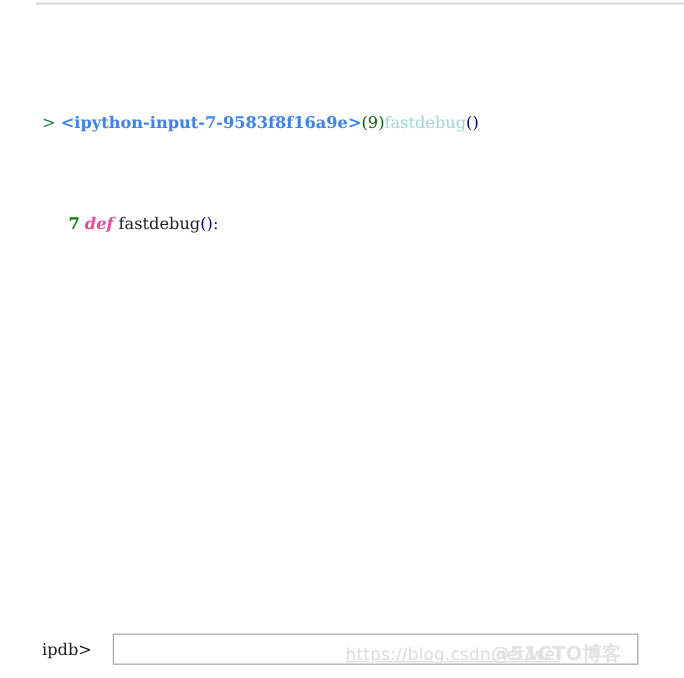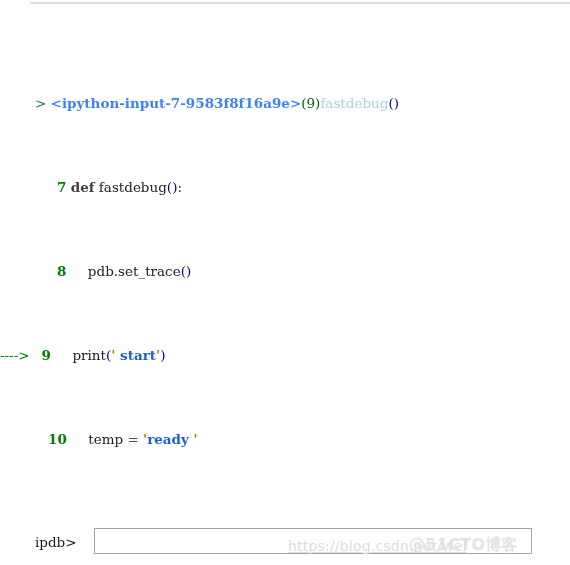--- a/index.html
+++ b/index.html
@@ -34,21 +34,21 @@
     line-height: 21px;
     white-space: pre;
   }
 
   .line {
     white-space: pre;
     height: 21px;
     font-family: "DejaVu Serif", "Liberation Serif", serif;
   }
   .pad-prompt { padding-left: 35px; }
-  .t-green-b    { color: #404040; font-weight: bold; }
+  .t-green-b    { color: #ec4899; font-weight: bold; font-style: italic; }
   .t-lineno     { color: #008000; font-weight: bold; }
   .t-arrow      { color: #008000; }
   .t-frame      { color: #3b82f6; font-weight: bold; }
   .t-paren-num  { color: #006400; }
   .t-func-dim   { color: #9fd6dd; }
   .t-name       { color: #20222a; }
   .t-punct      { color: #00008b; }
   .t-str        { color: #1e60d2; font-weight: bold; }
   .t-quote      { color: #cc7700; font-weight: bold; }
   .t-op         { color: #555555; }
@@ -118,25 +118,22 @@
 
 <div id="top-rule"></div>
 
 <div id="terminal">
 
   
   <div class="line pad-prompt"><span class="t-gt">&gt;</span> <span class="t-frame">&lt;ipython-input-7-9583f8f16a9e&gt;</span><span class="t-paren-num">(9)</span><span class="t-func-dim">fastdebug</span><span class="t-punct">()</span></div>
 
   <div class="line"><span class="t-arrow"></span><span style="padding-left:57px"></span><span class="t-lineno">7</span> <span class="t-green-b">def</span> <span class="t-name">fastdebug</span><span class="t-punct">()</span><span class="t-name">:</span></div>
 
-  <div class="line"><span class="t-arrow"></span><span style="padding-left:57px"></span><span class="t-lineno">8</span> <span class="t-name">    pdb.set_trace</span><span class="t-punct">()</span></div>
 
-  <div class="line"><span class="t-arrow">----&gt;</span><span style="padding-left:12px"></span><span class="t-lineno">9</span> <span class="t-name">    print</span><span class="t-punct">(</span><span class="t-quote">'</span><span class="t-str"> start</span><span class="t-quote">'</span><span class="t-punct">)</span></div>
 
-  <div class="line"><span class="t-arrow"></span><span style="padding-left:48px"></span><span class="t-lineno">10</span> <span class="t-name">    temp </span><span class="t-op">=</span> <span class="t-quote">'</span><span class="t-str">ready </span><span class="t-quote">'</span></div>
 
 
   
 
   
   
 
   
 
   

